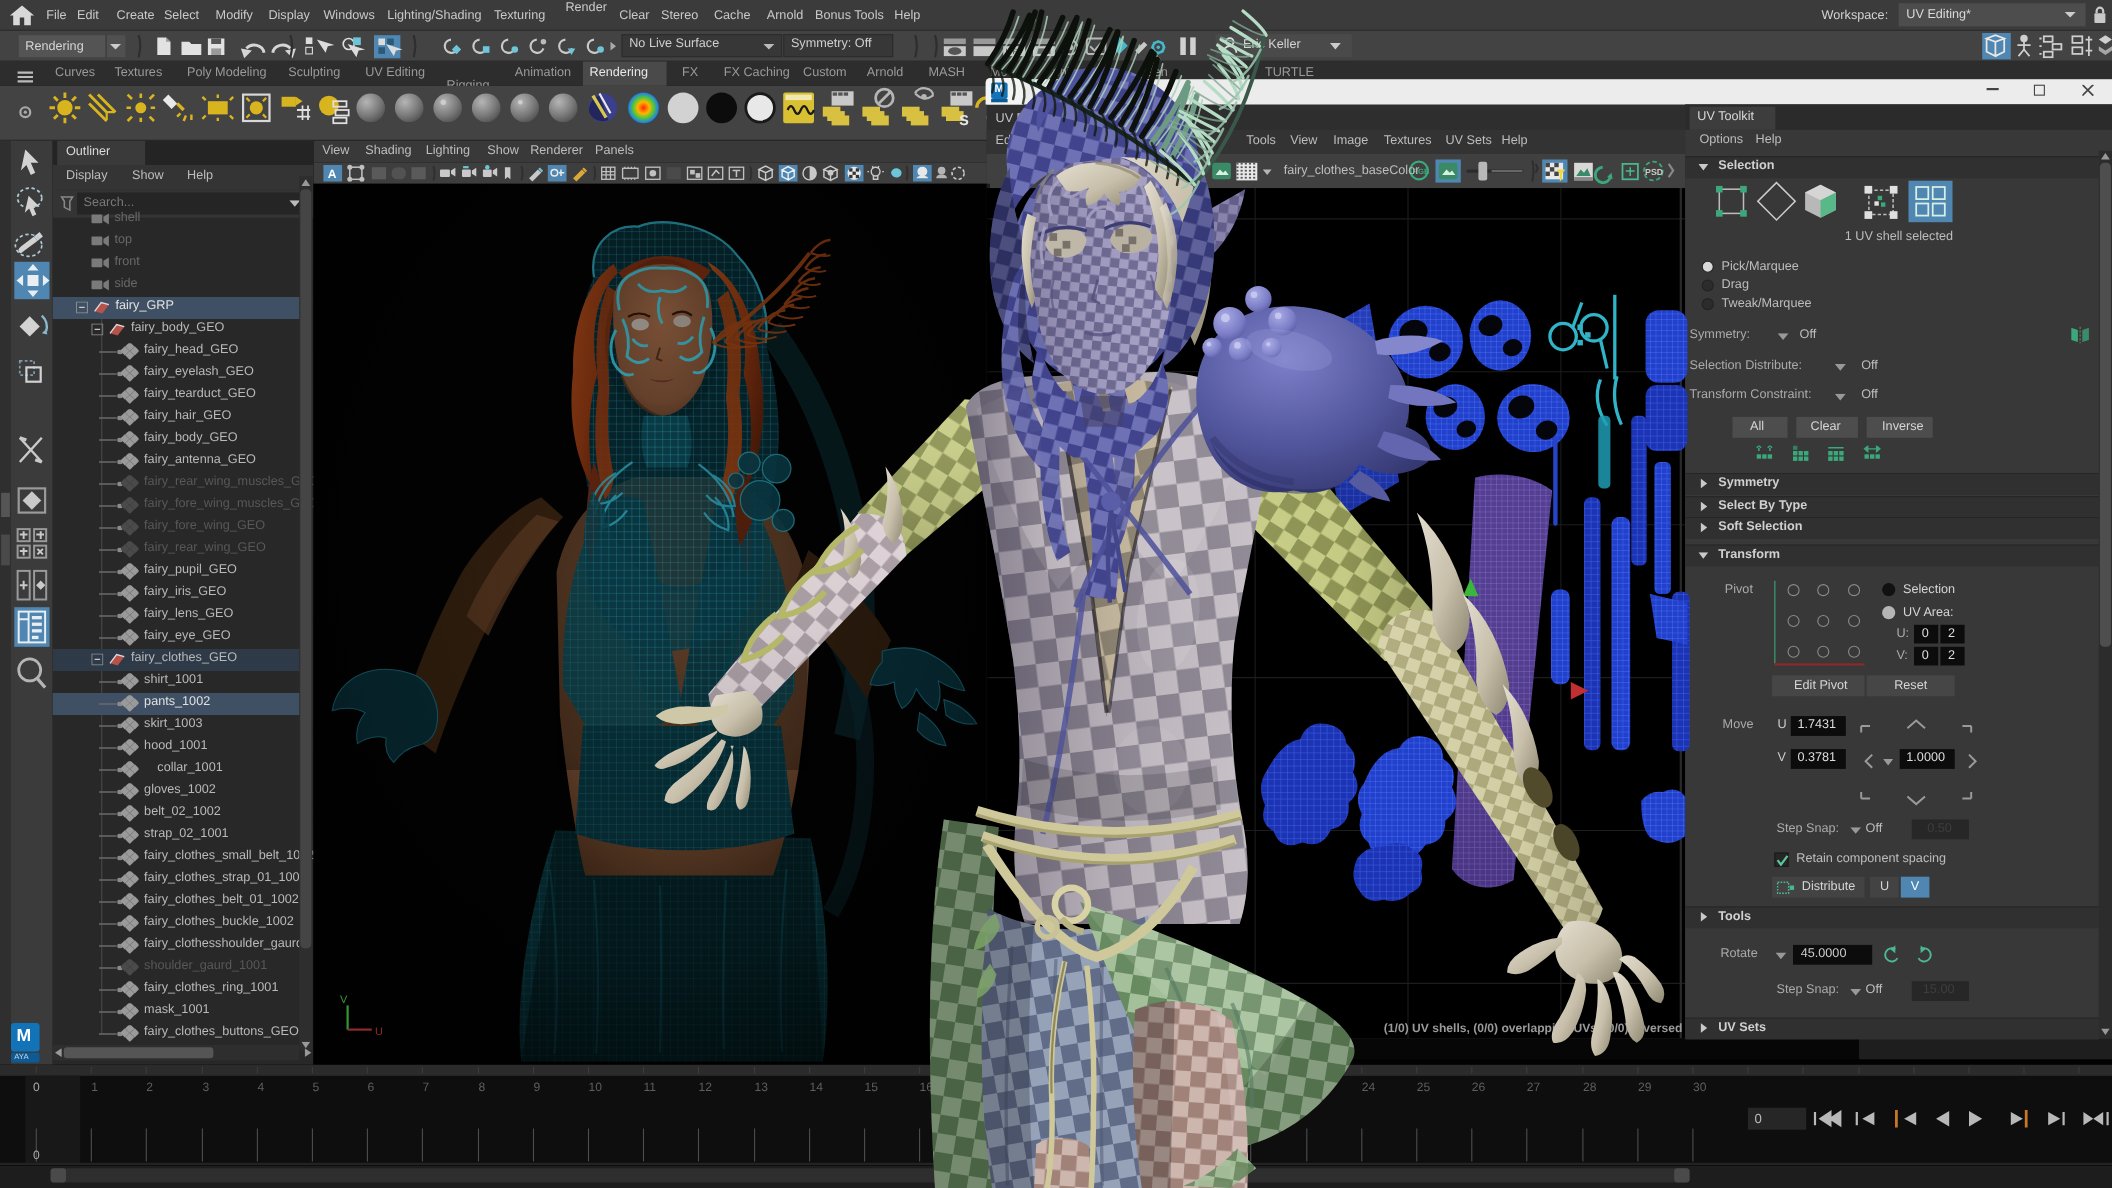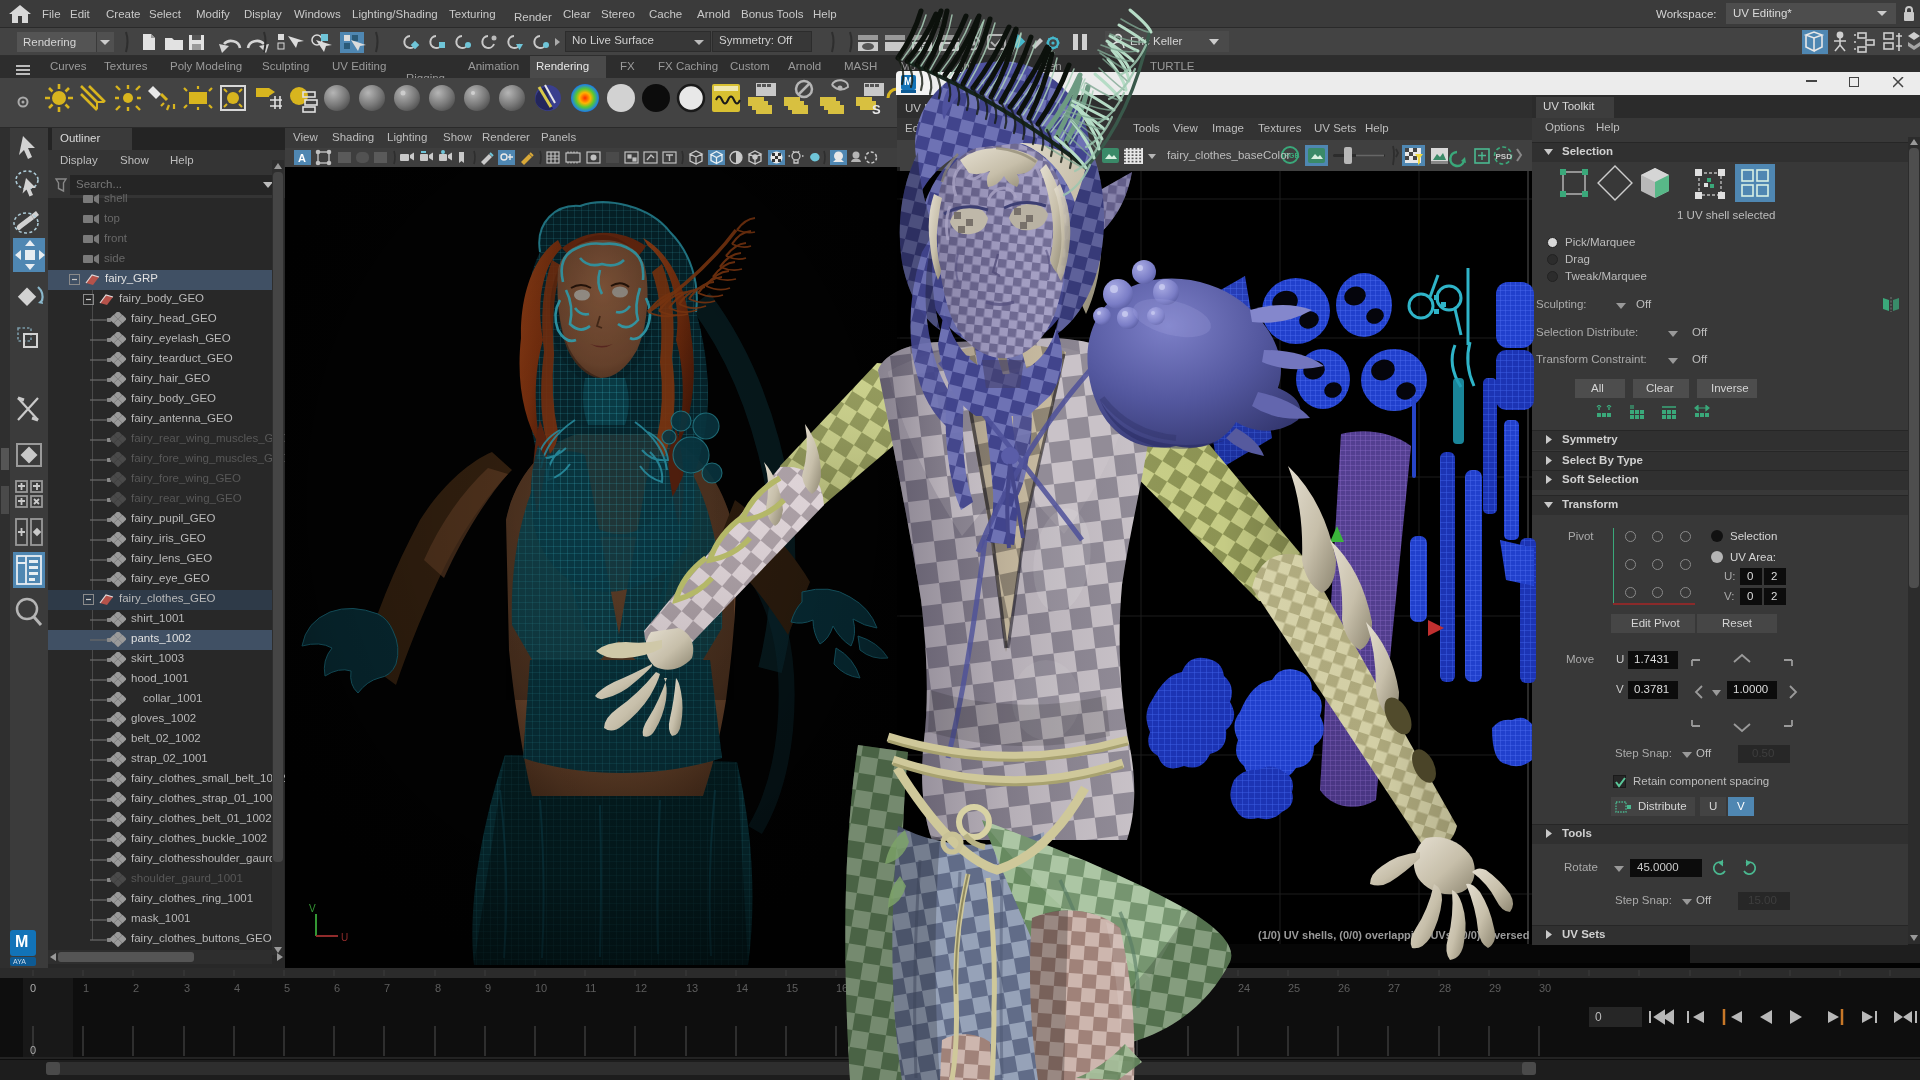--- a/index.html
+++ b/index.html
@@ -15,21 +15,21 @@
   </svg>
 <span class="t" style="left:42px;top:8px">File</span>
 <span class="t" style="left:70px;top:8px">Edit</span>
 <span class="t" style="left:106px;top:8px">Create</span>
 <span class="t" style="left:149px;top:8px">Select</span>
 <span class="t" style="left:196px;top:8px">Modify</span>
 <span class="t" style="left:244px;top:8px">Display</span>
 <span class="t" style="left:294px;top:8px">Windows</span>
 <span class="t" style="left:352px;top:8px">Lighting/Shading</span>
 <span class="t" style="left:449px;top:8px">Texturing</span>
-<span class="t" style="left:514px;top:11px">Render</span>
+<span class="t" style="left:514px;top:1px">Render</span>
 <span class="t" style="left:563px;top:8px">Clear</span>
 <span class="t" style="left:601px;top:8px">Stereo</span>
 <span class="t" style="left:649px;top:8px">Cache</span>
 <span class="t" style="left:697px;top:8px">Arnold</span>
 <span class="t" style="left:741px;top:8px">Bonus Tools</span>
 <span class="t" style="left:813px;top:8px">Help</span>
 <span class="t" style="left:1656px;top:8px;color:#d2d2d2">Workspace:</span>
 <div class="a" style="left:1726px;top:3px;width:170px;height:21px;background:#4d4d4d"></div>
 <span class="t2" style="left:1733px;top:7px;color:#dadada">UV Editing*</span>
 <svg class="a" style="left:1876px;top:10px" width="12" height="7">
@@ -1211,21 +1211,21 @@
       </g>
 </g>
   </svg>
 <span class="t2" style="left:1677px;top:209px">1 UV shell selected</span>
 <div class="a" style="left:1547px;top:237px;width:11px;height:11px;border-radius:50%;background:#d8d8d8;border:1px solid #222"></div>
 <span class="t2" style="left:1565px;top:236px">Pick/Marquee</span>
 <div class="a" style="left:1547px;top:254px;width:11px;height:11px;border-radius:50%;background:#2c2c2c;border:1px solid #222"></div>
 <span class="t2" style="left:1565px;top:253px">Drag</span>
 <div class="a" style="left:1547px;top:271px;width:11px;height:11px;border-radius:50%;background:#2c2c2c;border:1px solid #222"></div>
 <span class="t2" style="left:1565px;top:270px">Tweak/Marquee</span>
-<span class="t2" style="left:1536px;top:298px;color:#aaa">Sculpting:</span>
+<span class="t2" style="left:1536px;top:298px;color:#aaa">Symmetry:</span>
 <svg class="a" style="left:1616px;top:303px" width="11" height="7">
     <path d="M0 0 L10 0 L5 6 Z" fill="#999"></path>
   </svg>
 <span class="t2" style="left:1636px;top:298px">Off</span>
 <svg class="a" style="left:1882px;top:296px" width="18" height="17">
     <g fill="#3aa87a">
       <path d="M1 2 l6 2 v11 l-6 -2 Z"></path>
       <path d="M17 2 l-6 2 v11 l6 -2 Z" opacity=".75"></path>
     </g>
     <path d="M9 1 v15" stroke="#777" stroke-width="1" stroke-dasharray="2 1.5"></path>

